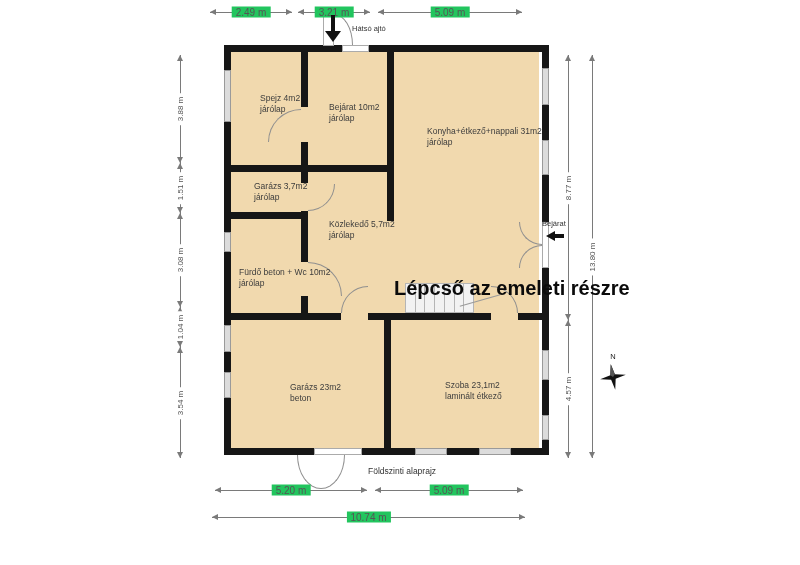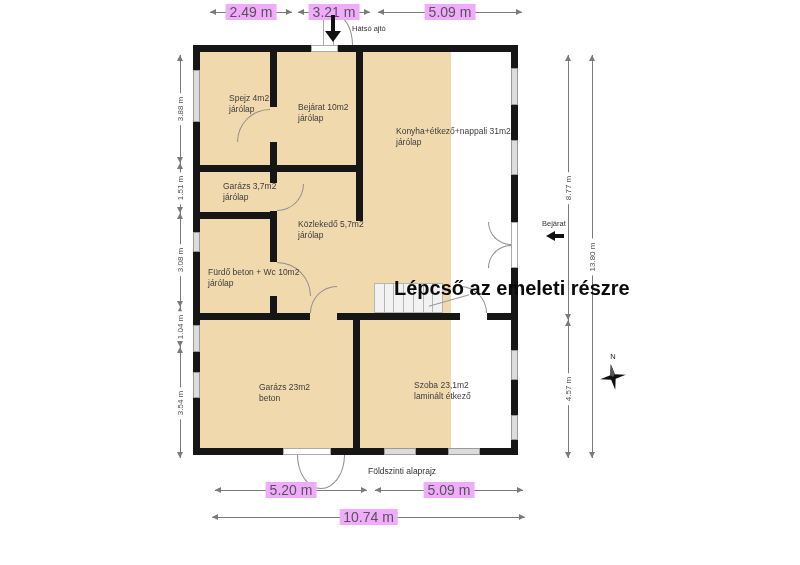--- a/index.html
+++ b/index.html
@@ -2,21 +2,21 @@
 <html style="--room-fill: #f1d9ae; --wall: #161616; --window-fill: #dcdcdc; --dim-color: #7a7a7a; --arc-color: #8f8f8f; --label-color: #3c3c3c; --overlay-text-color: #0b0b0b;"><head>
 <meta charset="utf-8">
 <style>
   html,body{margin:0;padding:0;}
   body{
     width:800px;height:565px;position:relative;background:#ffffff;
     font-family:"Liberation Sans","DejaVu Sans",sans-serif;overflow:hidden;
   }
   .abs{position:absolute;}
   
-  .plan{position:absolute;left:193px;top:45px;width:258px;height:410px;background:var(--room-fill,#f1d9ae);}
+  .plan{position:absolute;left:224px;top:45px;width:315px;height:410px;background:var(--room-fill,#f1d9ae);}
   .w{position:absolute;background:var(--wall,#161616);z-index:2;}
   .win{position:absolute;background:var(--window-fill,#dcdcdc);border:1px solid #9a9a9a;box-sizing:border-box;z-index:3;}
   .gap{position:absolute;background:var(--room-fill,#f1d9ae);z-index:3;}
   .gap.white{background:#ffffff;border:1px solid #ababab;box-sizing:border-box;}
   
   .arc{position:absolute;box-sizing:border-box;z-index:1;}
   .arc.tl{border-top:1px solid var(--arc-color,#8f8f8f);border-left:1px solid var(--arc-color,#8f8f8f);border-top-left-radius:100% 100%;}
   .arc.tr{border-top:1px solid var(--arc-color,#8f8f8f);border-right:1px solid var(--arc-color,#8f8f8f);border-top-right-radius:100% 100%;}
   .arc.bl{border-bottom:1px solid var(--arc-color,#8f8f8f);border-left:1px solid var(--arc-color,#8f8f8f);border-bottom-left-radius:100% 100%;}
   .arc.br{border-bottom:1px solid var(--arc-color,#8f8f8f);border-right:1px solid var(--arc-color,#8f8f8f);border-bottom-right-radius:100% 100%;}
@@ -27,21 +27,21 @@
   .stairs{position:absolute;left:181px;top:238px;width:69px;height:30px;display:flex;border:1px solid #b5b5b5;box-sizing:border-box;z-index:4;background:#f4f4f4;}
   .stairs div{flex:1;border-right:1px solid #b5b5b5;background:#f2f2f2;}
   .stairs div:last-child{border-right:none;}
   .stair-diag{position:absolute;left:235px;top:255px;width:42px;height:1px;background:#9a9a9a;transform:rotate(-16deg);z-index:4;}
   
   .overlay-text{position:absolute;left:394px;top:277px;font-size:20px;font-weight:bold;color:var(--overlay-text-color,#0b0b0b);z-index:30;white-space:nowrap;letter-spacing:0px;text-align:center;}
   
   .dim-h{position:absolute;height:0;border-top:1px solid var(--dim-color,#7a7a7a);z-index:6;}
   .dim-h::before{content:"";position:absolute;left:0;top:-4px;border-top:3px solid transparent;border-bottom:3px solid transparent;border-right:6px solid var(--dim-color,#7a7a7a);}
   .dim-h::after{content:"";position:absolute;right:0;top:-4px;border-top:3px solid transparent;border-bottom:3px solid transparent;border-left:6px solid var(--dim-color,#7a7a7a);}
-  .dim-h > span{position:absolute;left:50%;top:-1px;transform:translate(-50%,-50%);background:#f0abfc;padding:0 4px;font-size:14px;color:#555;white-space:nowrap;}
+  .dim-h > span{position:absolute;left:50%;top:-1px;transform:translate(-50%,-50%);background:#22c55e;padding:0 4px;font-size:10px;color:#555;white-space:nowrap;}
   .dim-v{position:absolute;width:0;border-left:1px solid var(--dim-color,#7a7a7a);z-index:6;}
   .dim-v::before{content:"";position:absolute;top:0;left:-4px;border-left:3px solid transparent;border-right:3px solid transparent;border-bottom:6px solid var(--dim-color,#7a7a7a);}
   .dim-v::after{content:"";position:absolute;bottom:0;left:-4px;border-left:3px solid transparent;border-right:3px solid transparent;border-top:6px solid var(--dim-color,#7a7a7a);}
   .dim-v > span{position:absolute;top:50%;left:-1px;transform:translate(-50%,-50%) rotate(-90deg);background:#fff;padding:0 4px;font-size:8px;color:#555;white-space:nowrap;}
   
   .small-label{position:absolute;font-size:7.5px;color:#333;white-space:nowrap;z-index:7;text-align:right;}
   
   .arrow-down-stem{position:absolute;left:331px;top:15px;width:4px;height:18px;background:#111;z-index:8;}
   .arrow-down-head{position:absolute;left:325px;top:31px;width:0;height:0;border-left:8px solid transparent;border-right:8px solid transparent;border-top:11px solid #111;z-index:8;}
   .arrow-left-head{position:absolute;left:546px;top:231px;width:0;height:0;border-top:5px solid transparent;border-bottom:5px solid transparent;border-right:9px solid #111;z-index:8;}

